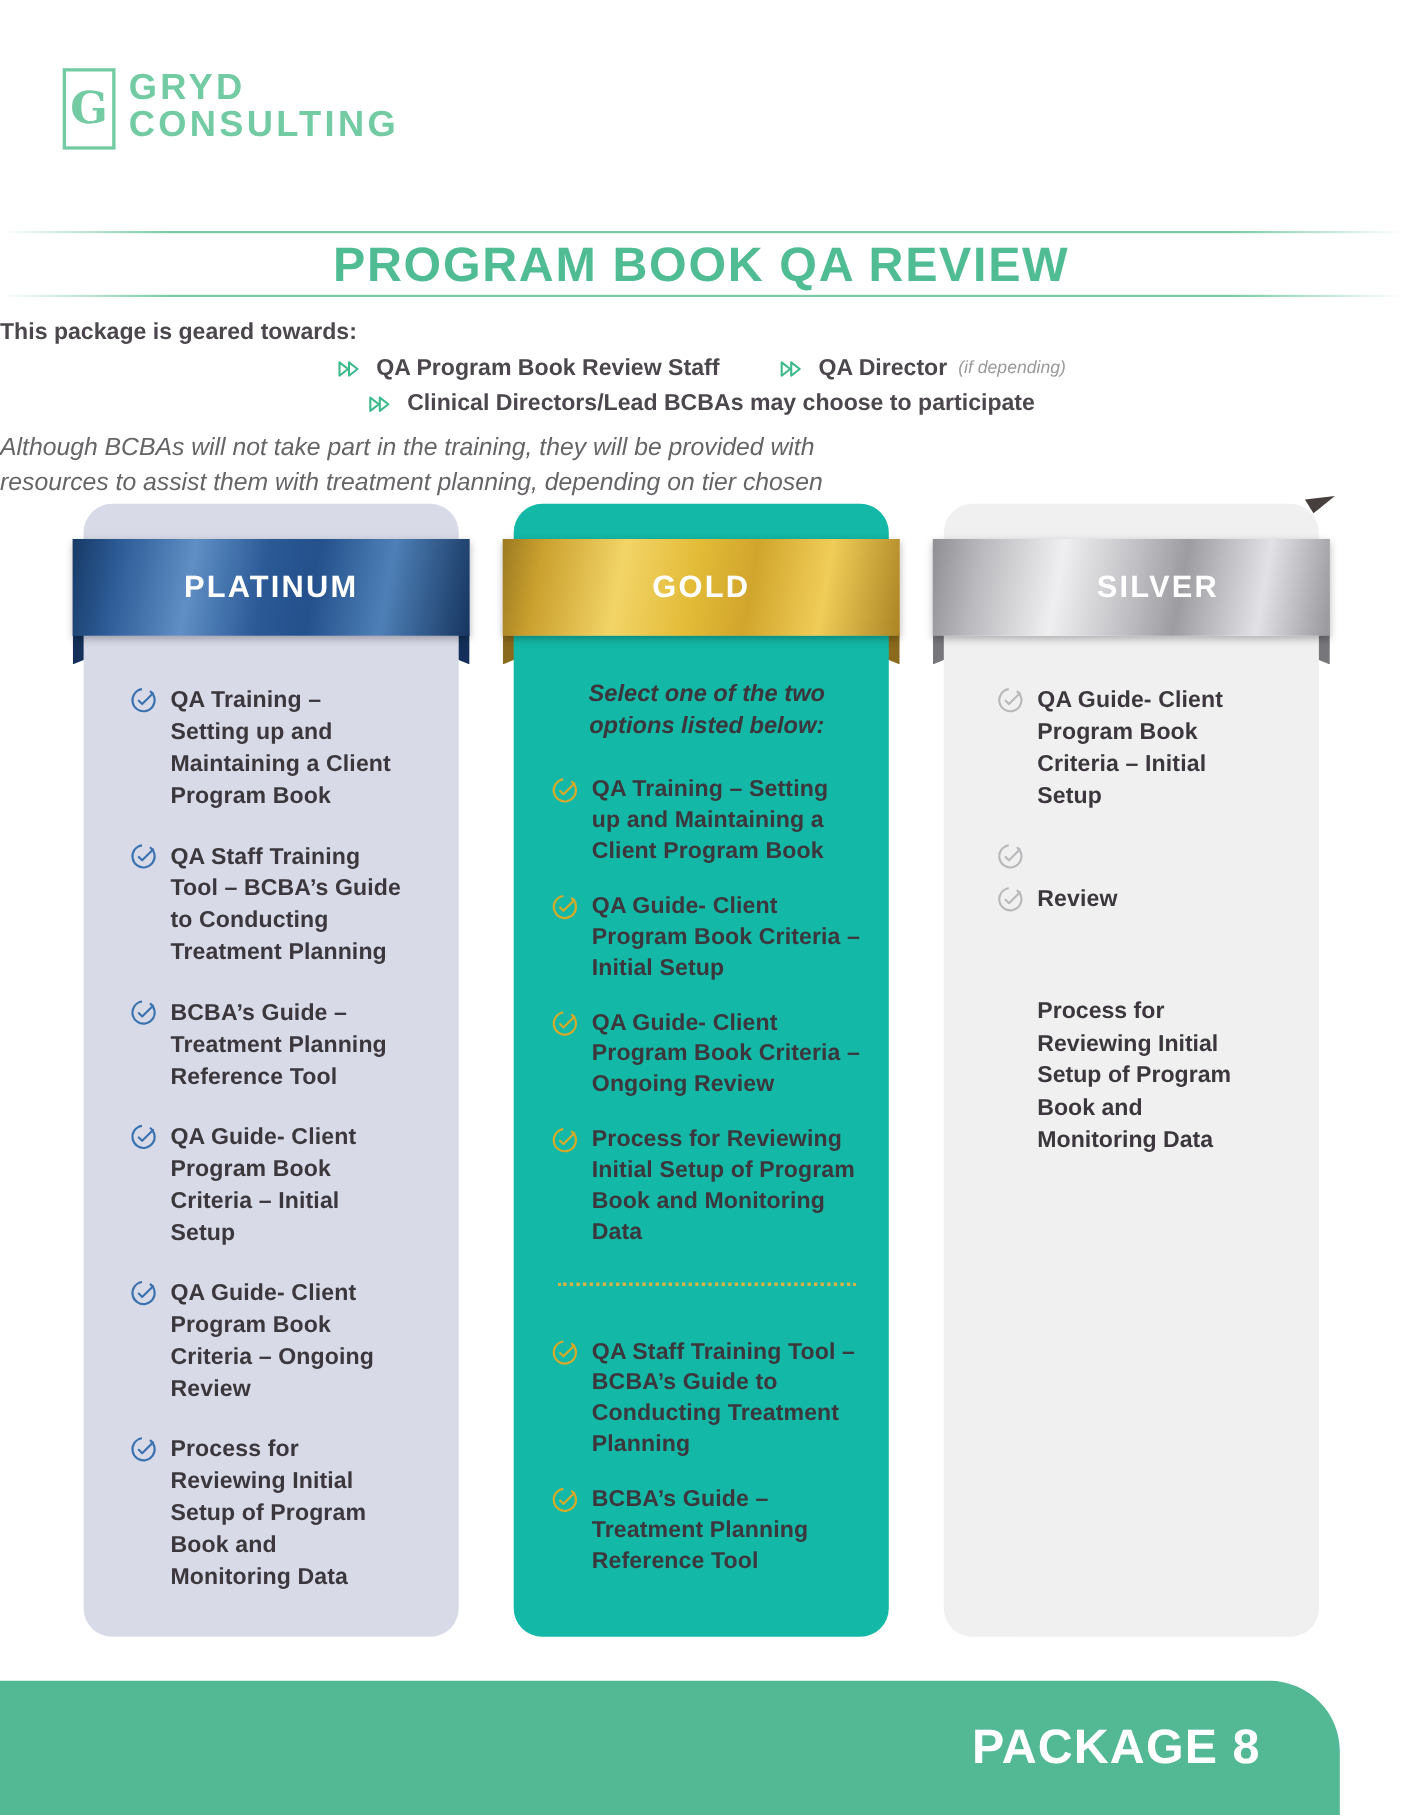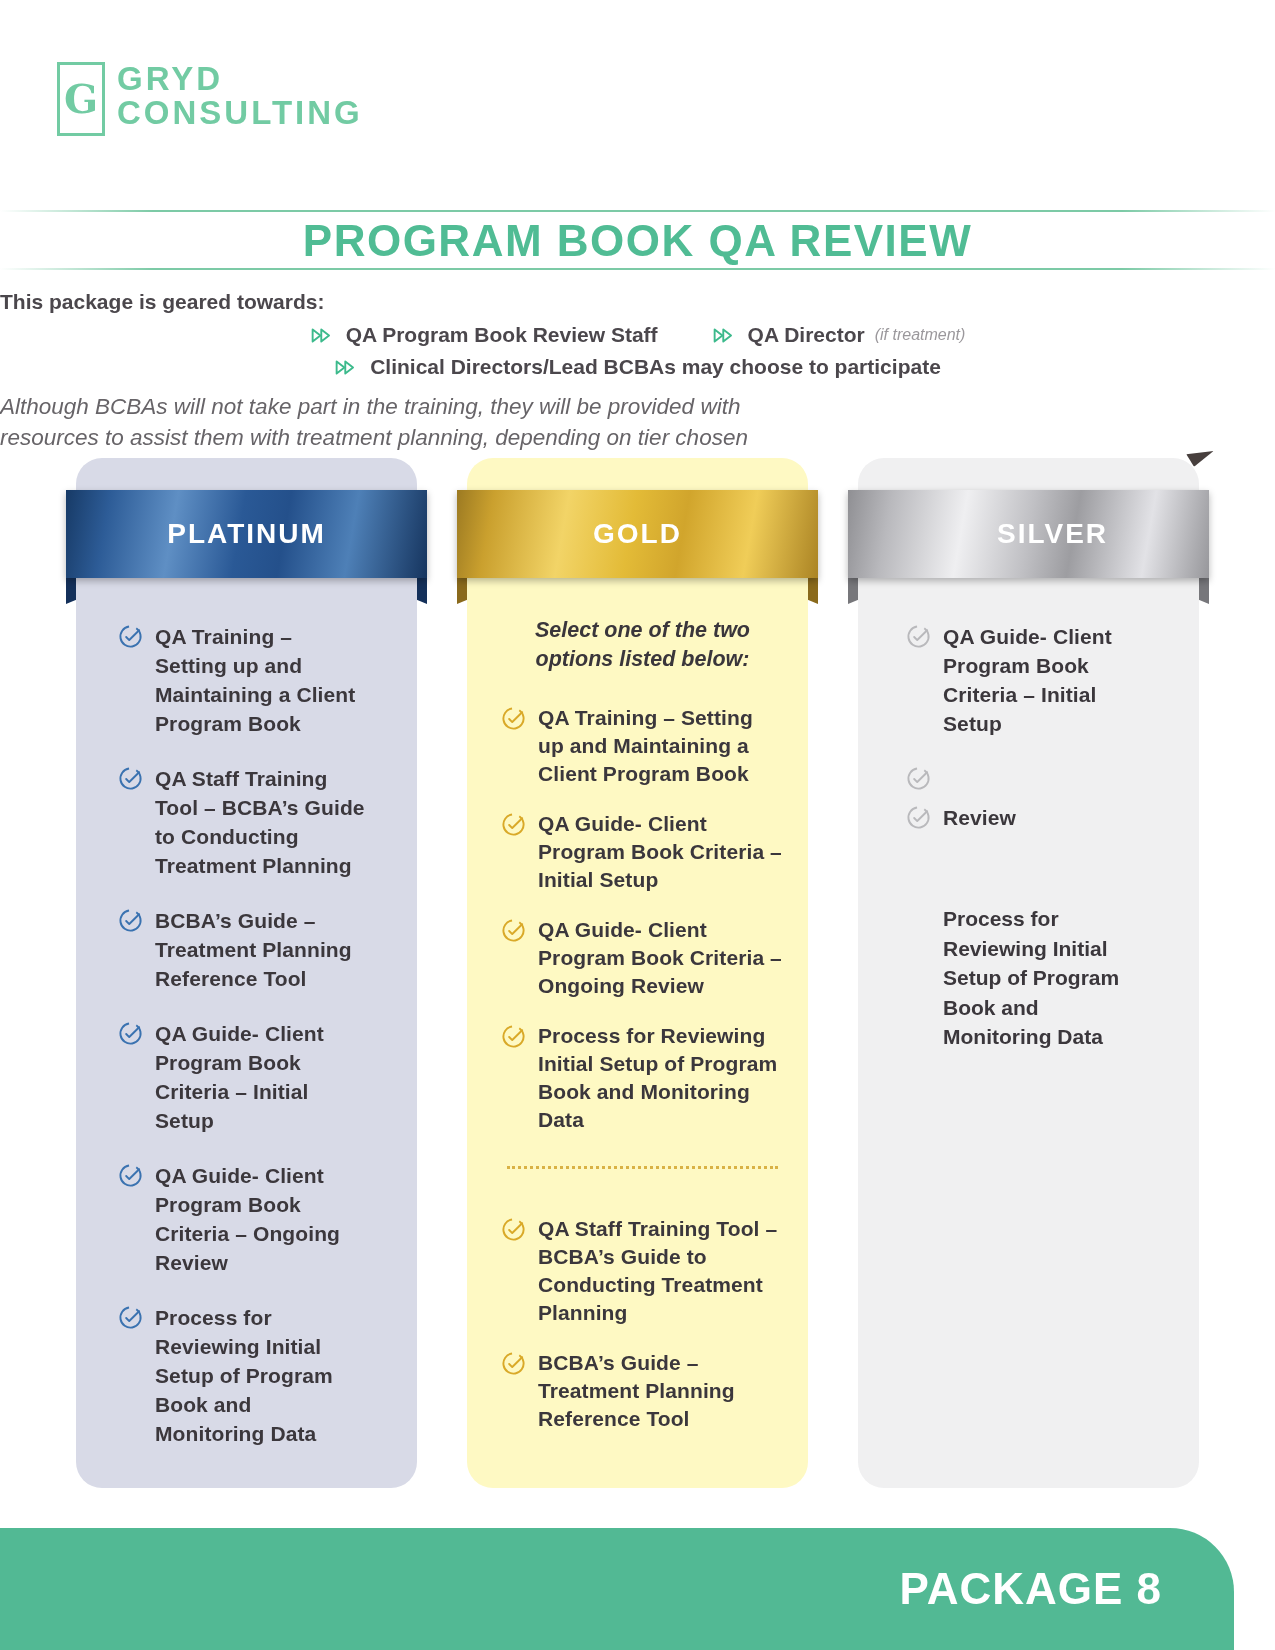--- a/index.html
+++ b/index.html
@@ -29,21 +29,21 @@
   .chev path{fill:none;stroke:#3cba8c;stroke-width:2.2;stroke-linejoin:round;}
   .note-small{font-size:16px;font-weight:400;font-style:italic;color:#9b989c;letter-spacing:0;}
   .disclaimer{margin-top:12px;font-size:22.5px;line-height:31px;font-style:italic;font-weight:500;color:#676468;}
   .disclaimer span{display:block;}
 
   
   .tiers{position:absolute;top:458px;left:66px;right:66px;height:1030px;display:flex;gap:30px;}
   .tier{position:relative;flex:1 1 0;}
   .card{position:absolute;left:10px;right:10px;top:0;bottom:0;border-radius:26px;z-index:1;}
   .tier-platinum .card{background:#d8dae7;}
-  .tier-gold .card{background:#fef9c3;}
+  .tier-gold .card{background:#14b8a6;}
   .tier-silver .card{background:#f0f0f1;}
 
   .tab{position:absolute;top:118px;width:26px;height:28px;z-index:0;}
   .tab-l{left:0;clip-path:polygon(0 0,100% 0,100% 62%,0 100%);}
   .tab-r{right:0;clip-path:polygon(0 0,100% 0,100% 100%,0 62%);}
   .tier-platinum .tab{background:#14305a;}
   .tier-gold .tab{background:#8a6a1c;}
   .tier-silver .tab{background:#77777b;}
 
   .banner{position:absolute;left:0;right:0;top:32px;height:88px;z-index:2;
@@ -74,21 +74,21 @@
              text-align:center;margin:6px 6px 30px;}
   .gold-divider{border:none;border-top:3px dotted #d9b245;margin:32px 6px 46px;}
 
   .silver-paragraph{margin:72px 12px 0 37px;font-size:21px;line-height:29.5px;font-weight:700;color:#3b373c;}
 
   .arrow-marker{position:absolute;top:-8px;right:-4px;width:27px;height:17px;background:#473f3d;z-index:3;
                 clip-path:polygon(0 30%,100% 0,32% 100%);transform:rotate(4deg);}
 
   
   .footer-bar{position:absolute;left:0;bottom:0;width:1218px;height:122px;background:#52b994;
-              border-top-right-radius:64px;display:flex;align-items:center;justify-content:flex-end;padding-left:16px;}
+              border-top-right-radius:64px;display:flex;align-items:center;justify-content:flex-end;}
   .footer-label{color:#fff;font-size:44px;font-weight:700;letter-spacing:1px;padding-right:72px;}
 </style>
 </head>
 <body>
 
 <div class="page">
 
   <div class="logo">
     <div class="logo-box">
       <span class="logo-g">G</span>
@@ -110,21 +110,21 @@
         <path d="M3 4 L12 11 L3 18 Z"></path>
           <path d="M13 4 L22 11 L13 18 Z"></path>
       </svg>
       <span>QA Program Book Review Staff</span>
       <span class="intro-gap"></span>
       <svg class="chev" viewBox="0 0 30 22">
         <path d="M3 4 L12 11 L3 18 Z"></path>
           <path d="M13 4 L22 11 L13 18 Z"></path>
       </svg>
       <span>QA Director</span>
-      <span class="note-small">(if treatment)</span>
+      <span class="note-small">(if depending)</span>
     </p>
     <p class="intro-line">
       <svg class="chev" viewBox="0 0 30 22">
         <path d="M3 4 L12 11 L3 18 Z"></path>
           <path d="M13 4 L22 11 L13 18 Z"></path>
       </svg>
       <span>Clinical Directors/Lead BCBAs may choose to participate</span>
     </p>
     <p class="disclaimer">
       <span>Although BCBAs will not take part in the training, they will be provided with</span>

